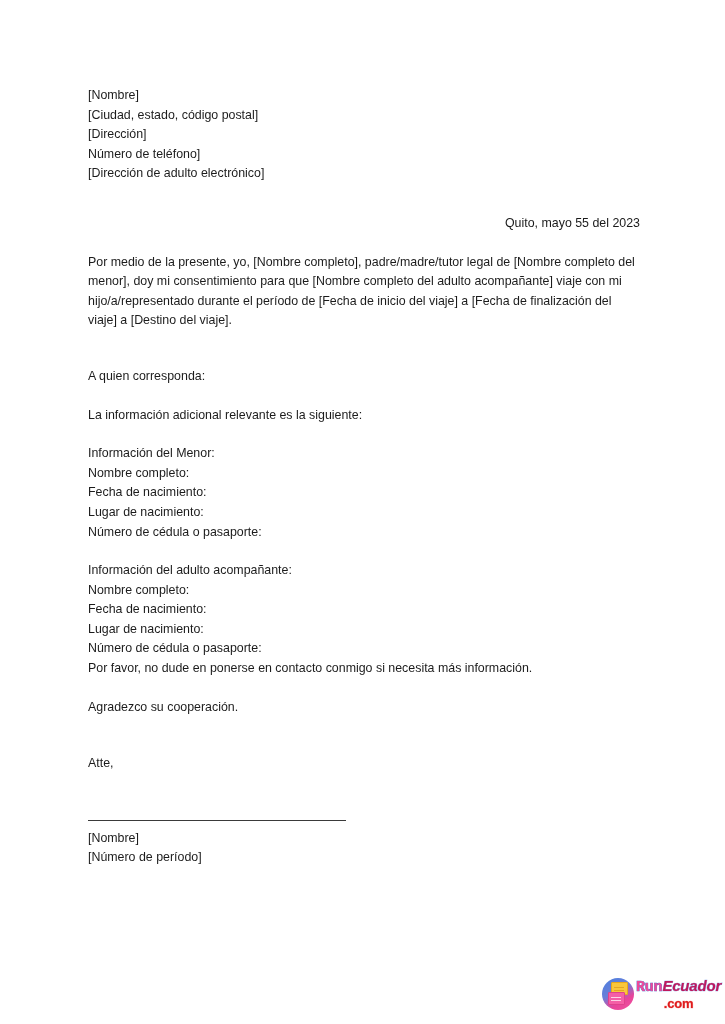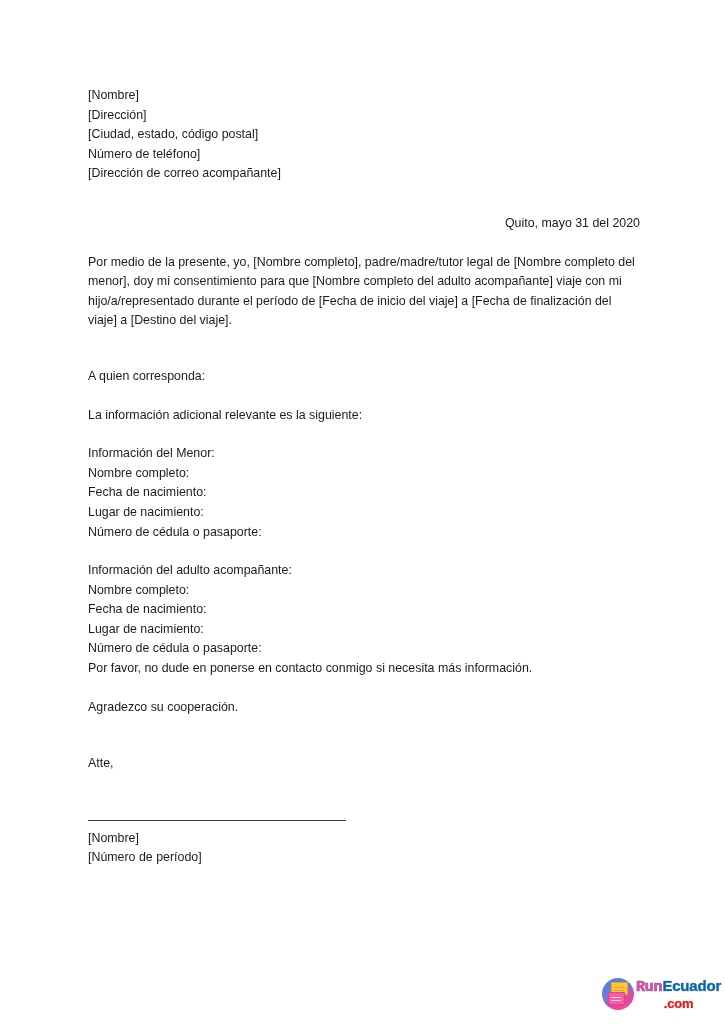--- a/index.html
+++ b/index.html
@@ -157,46 +157,47 @@
     margin-top: 2px;
     letter-spacing: -0.2px;
   }
   .w-run {
     color: #ec4899;
     -webkit-text-stroke: 0.7px #3a5fc8;
     paint-order: stroke fill;
     font-family: Liberation Mono, monospace;
   }
   .w-ecuador {
-    color: #0369a1;
+    color: #be185d;
     -webkit-text-stroke: 0.7px #8fa8e8;
     paint-order: stroke fill;
+    font-style: italic;
   }
   .w-com {
     color: #e01b1b;
     -webkit-text-stroke: 0.7px #f0a0a0;
     paint-order: stroke fill;
   }
 </style>
 </head>
 <body>
 
 <div class="page">
 
   <div class="doc-body">
 
     <div class="addr-block">
       <div class="line">[Nombre]</div>
+      <div class="line">[Ciudad, estado, código postal]</div>
       <div class="line">[Dirección]</div>
-      <div class="line">[Ciudad, estado, código postal]</div>
       <div class="line">Número de teléfono]</div>
-      <div class="line">[Dirección de correo acompañante]</div>
-    </div>
-
-    <div class="date-line">Quito, mayo 31 del 2020</div>
+      <div class="line">[Dirección de adulto electrónico]</div>
+    </div>
+
+    <div class="date-line">Quito, mayo 55 del 2023</div>
 
     <div class="block para-consent">Por medio de la presente, yo, [Nombre completo], padre/madre/tutor legal de [Nombre completo del menor], doy mi consentimiento para que [Nombre completo del adulto acompañante] viaje con mi hijo/a/representado durante el período de [Fecha de inicio del viaje] a [Fecha de finalización del viaje] a [Destino del viaje].</div>
 
     <div class="block salutation">A quien corresponda:</div>
 
     <div class="block para-info">La información adicional relevante es la siguiente:</div>
 
     <div class="group-minor">
       <div class="line">Información del Menor:</div>
       <div class="line">Nombre completo:</div>

